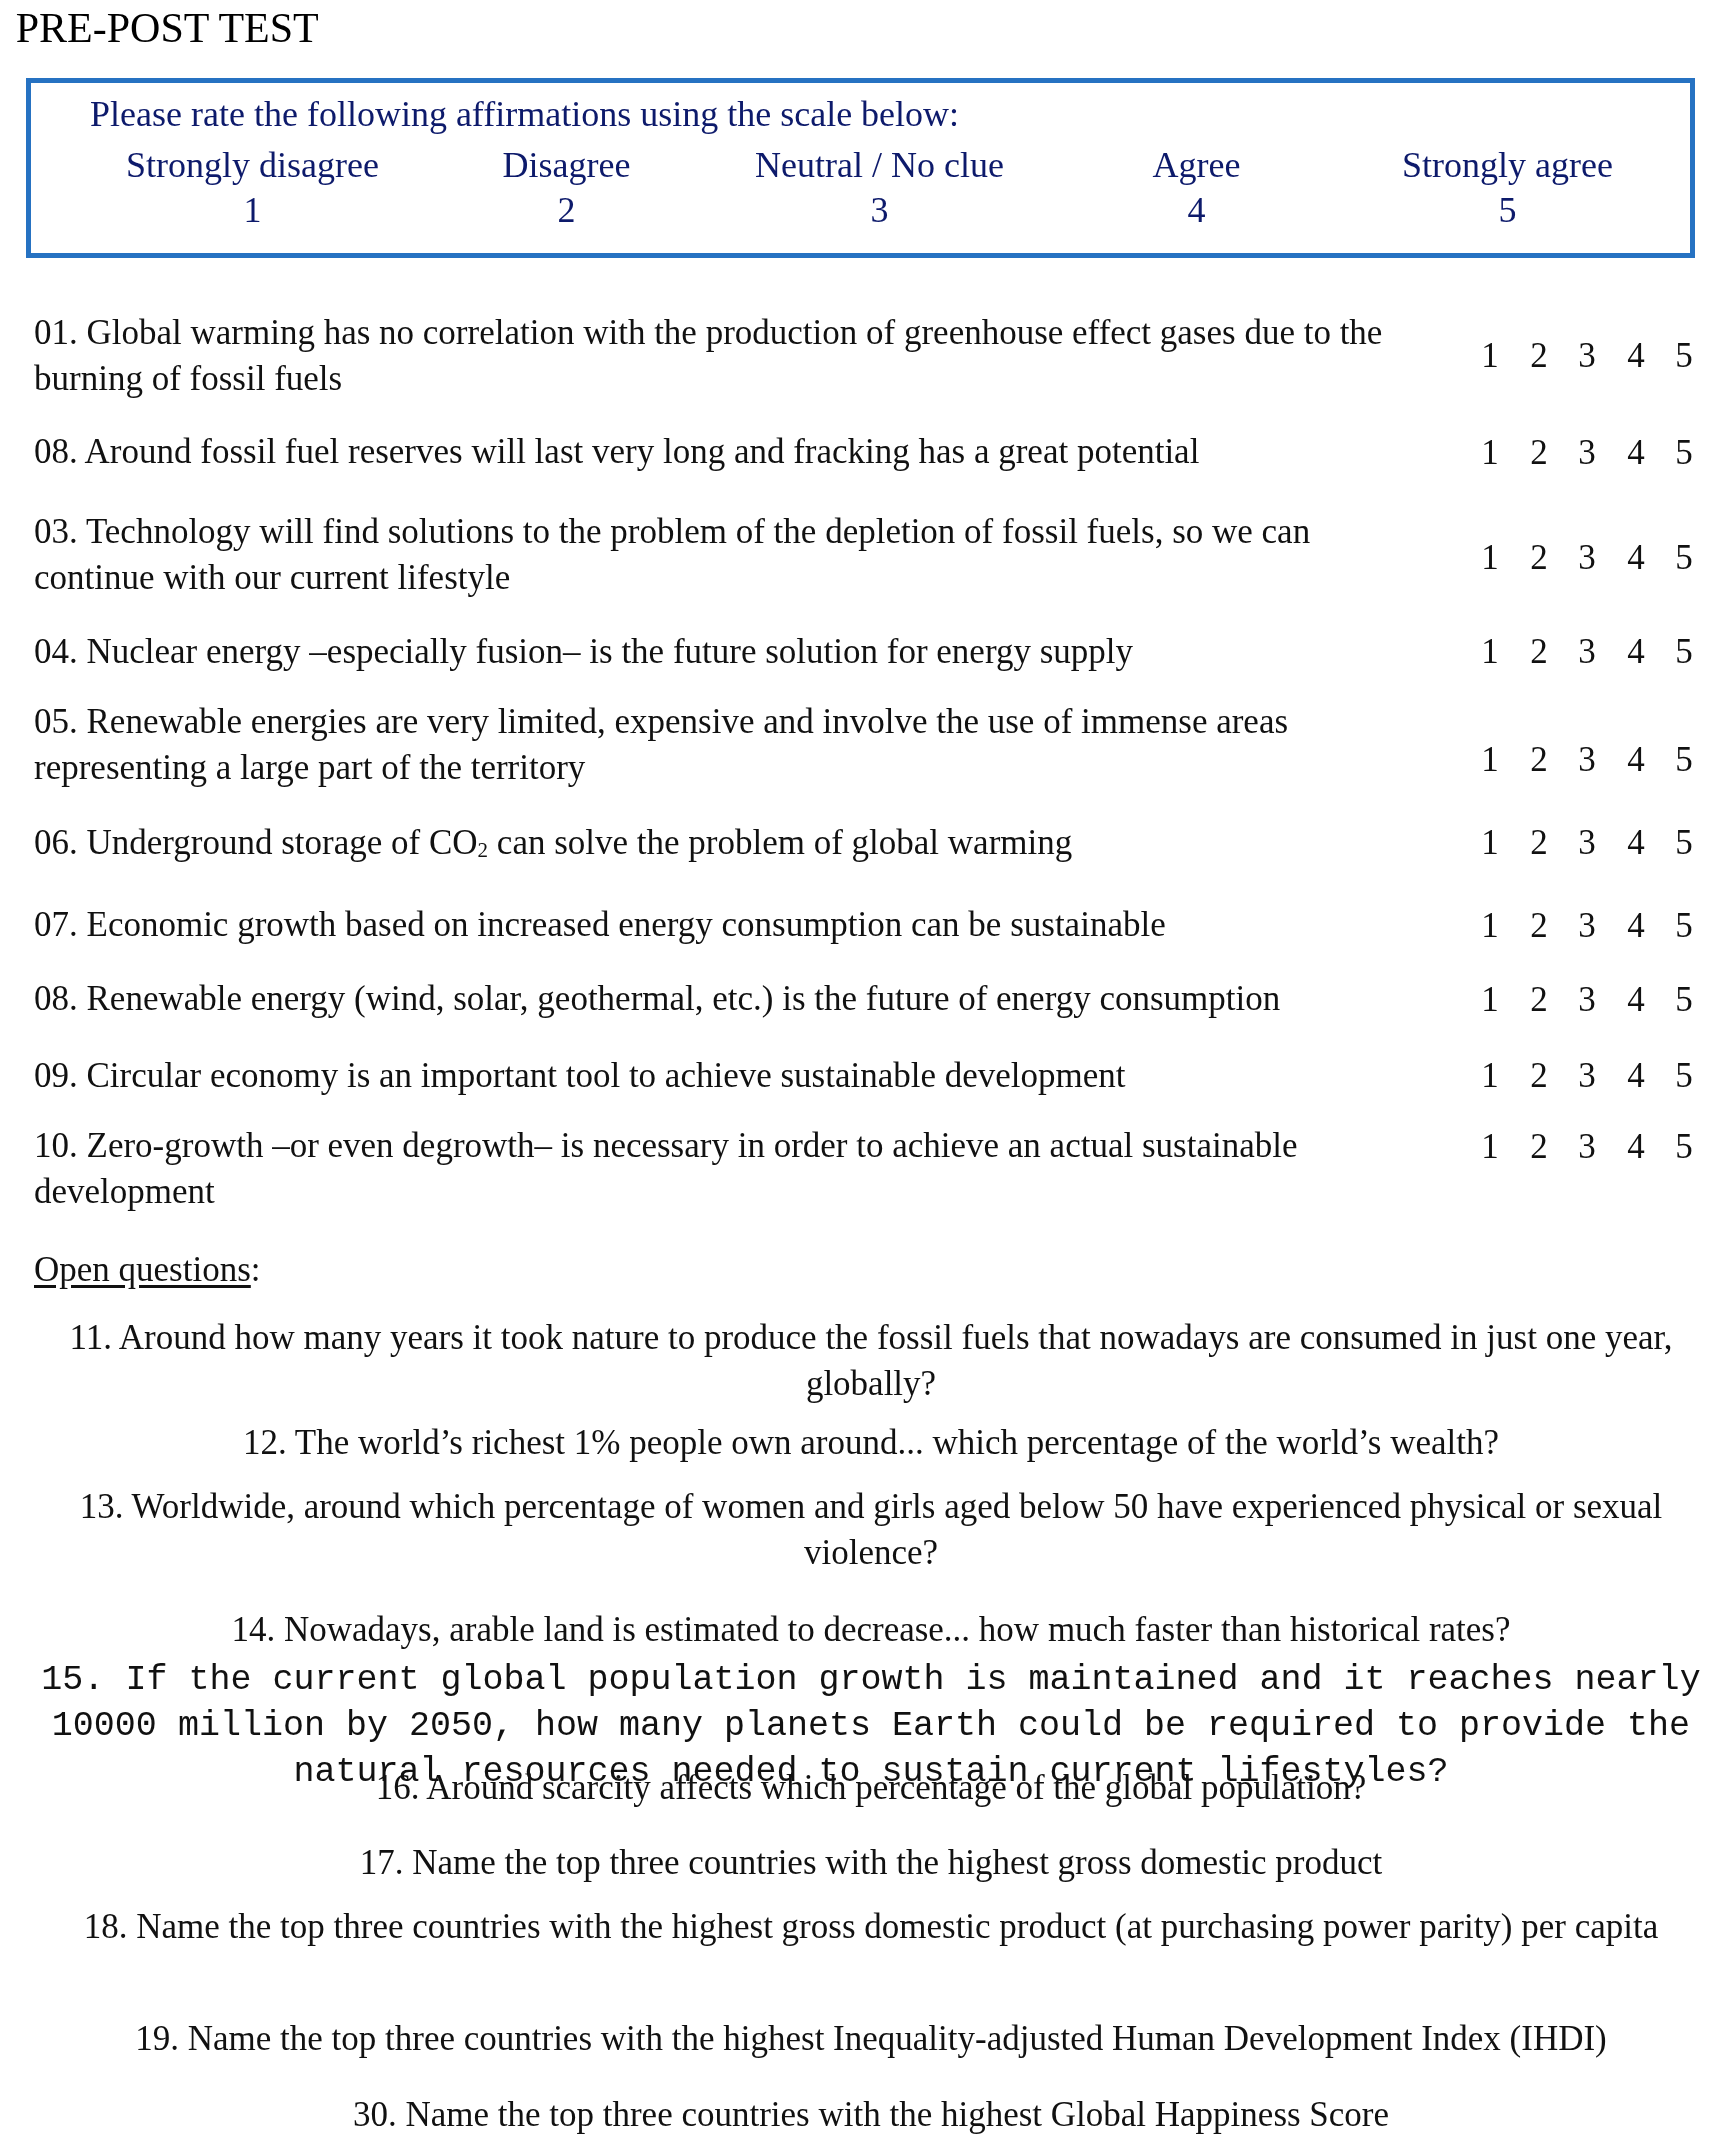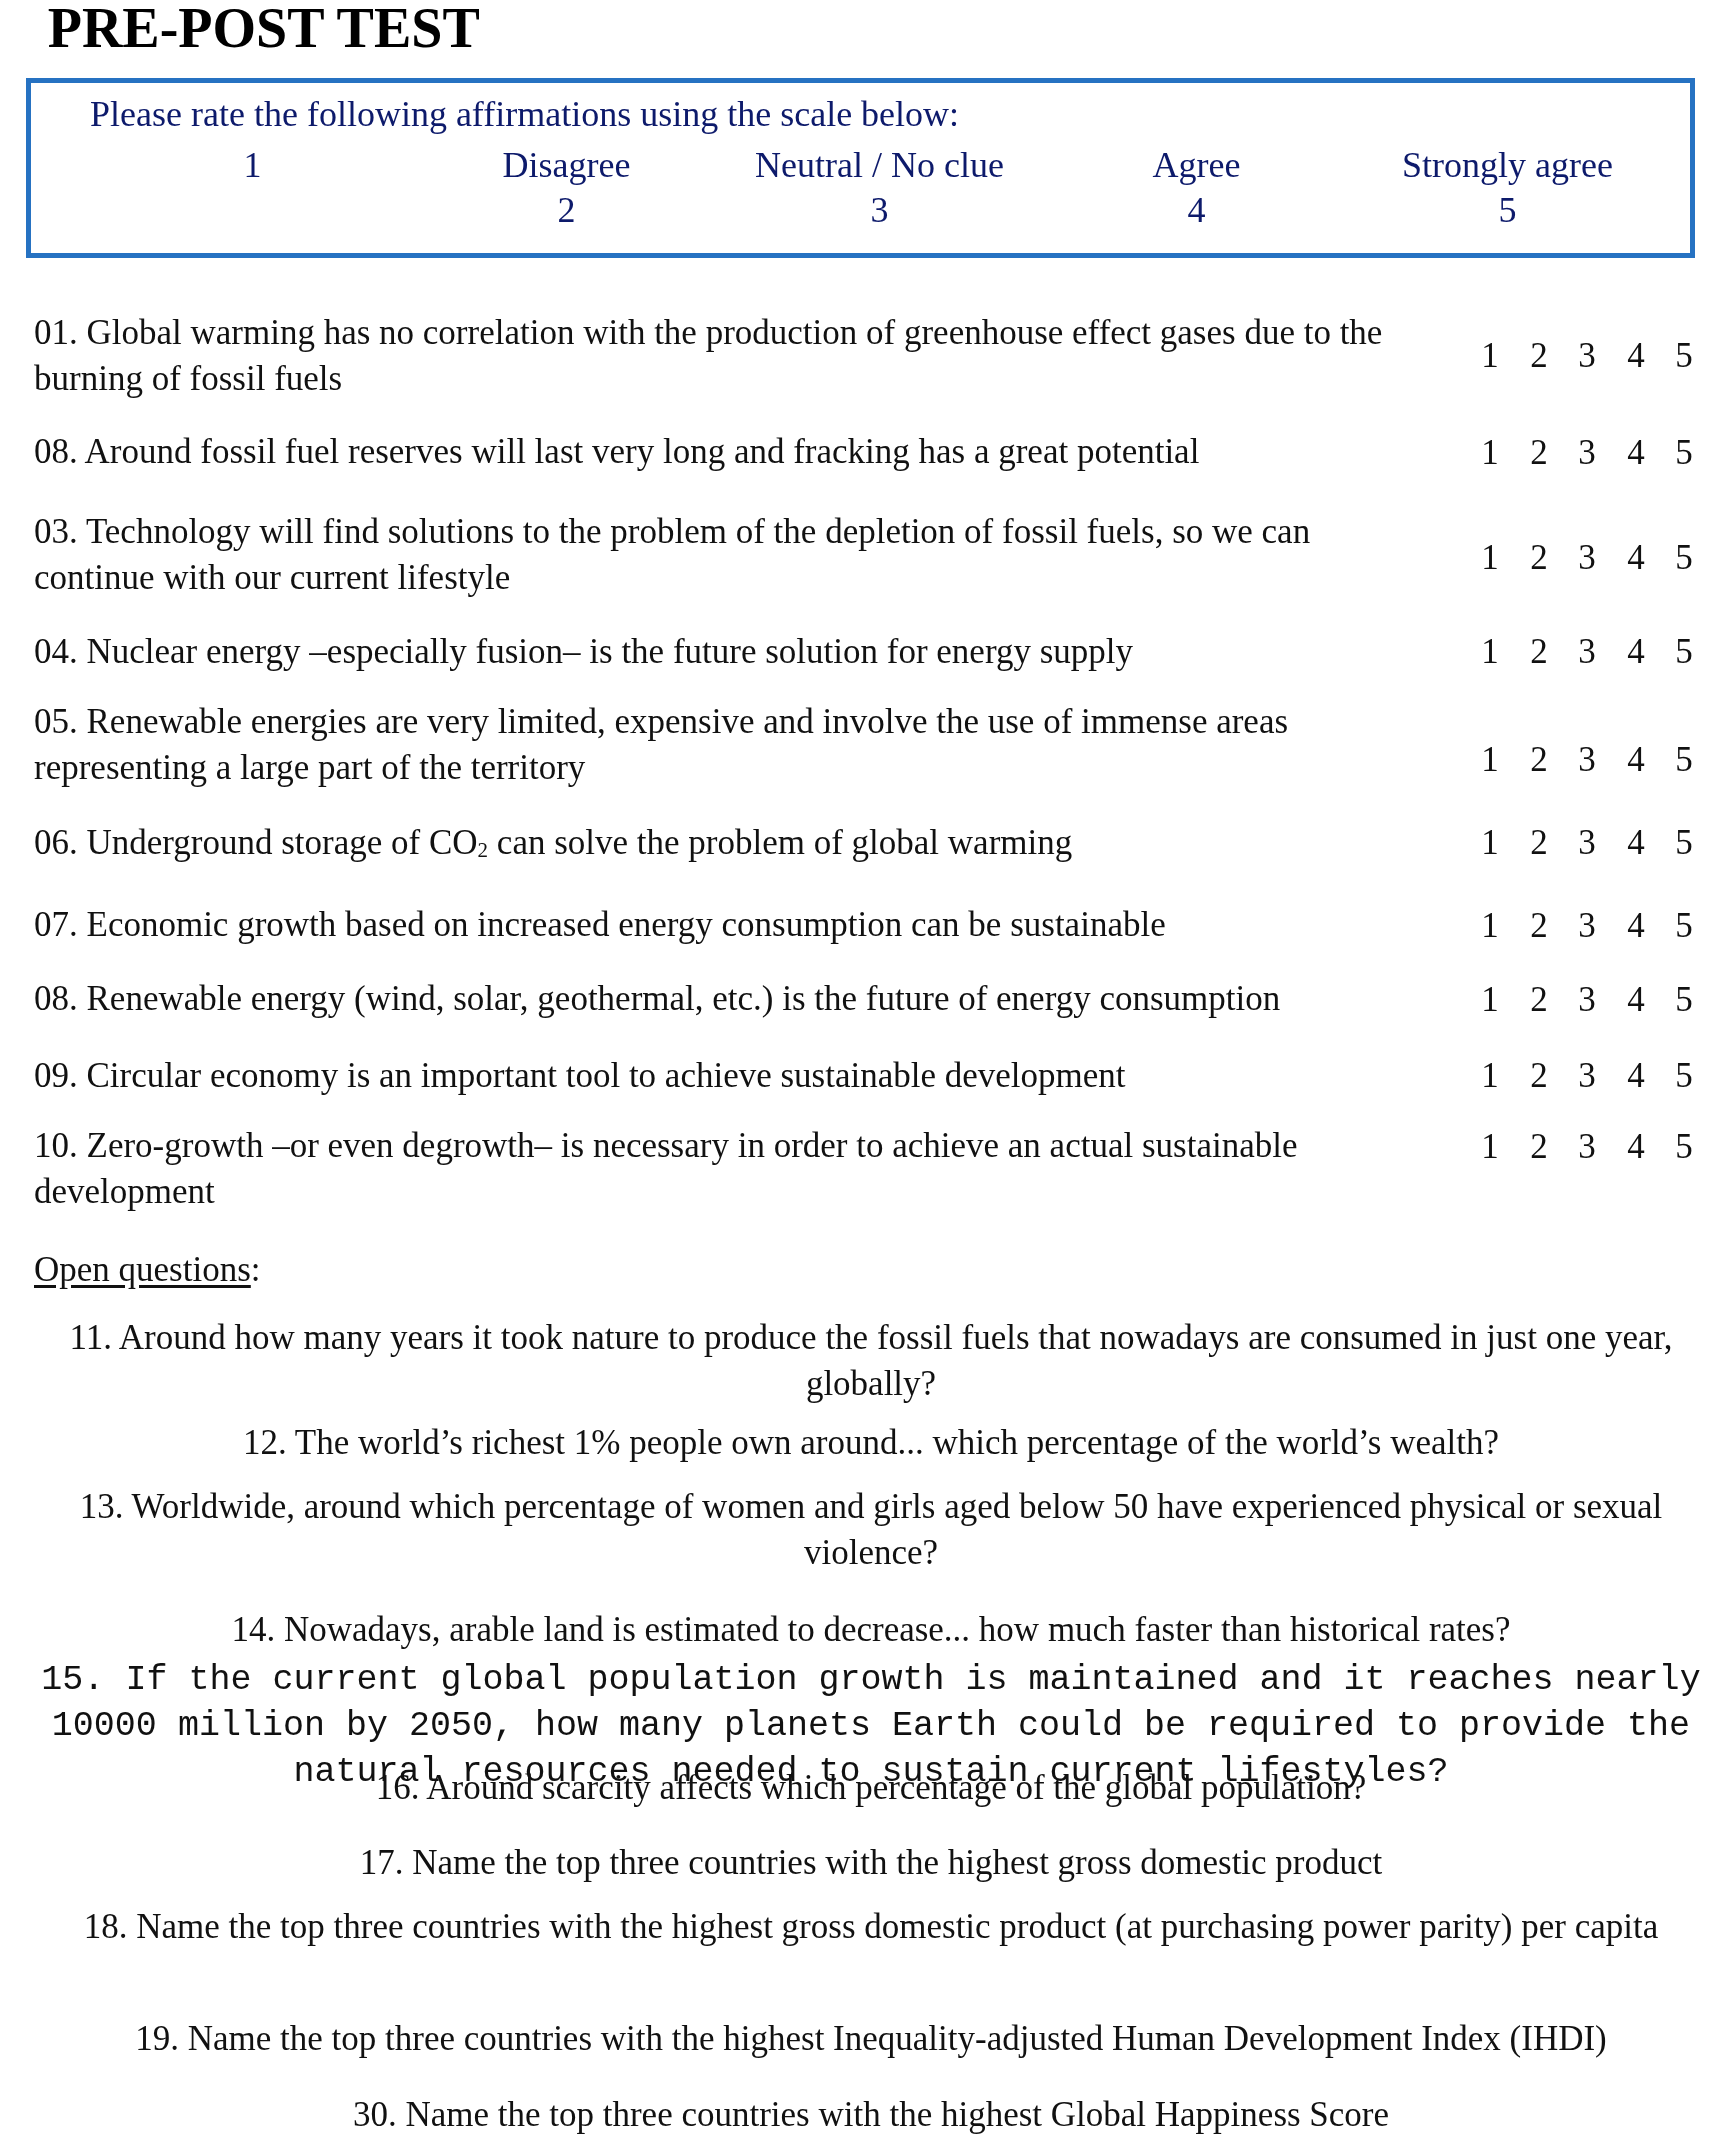--- a/index.html
+++ b/index.html
@@ -3,21 +3,21 @@
 <meta charset="utf-8">
 <style>
   html, body { margin: 0; padding: 0; background: #ffffff; }
   body {
     width: 1728px; height: 2151px; position: relative; overflow: hidden;
     font-family: "Liberation Serif", "DejaVu Serif", serif;
     color: #111111;
   }
   .abs { position: absolute; white-space: nowrap; }
   .title {
-    left: 15.7px; top: 3.8px; font-size: 56px; font-weight: bold; line-height: 48px; color: #000; margin-left: 32px;
+    left: 15.7px; top: 3.8px; font-size: 42px; font-weight: normal; line-height: 48px; color: #000;
   }
   .scale-box {
     position: absolute; left: 26px; top: 78px; width: 1669px; height: 180px;
     box-sizing: border-box; border: 5.2px solid #2672c2; background: #fff;
   }
   .box-text { color: #0d1a6b; font-size: 36px; line-height: 43px; }
   .intro { left: 90px; top: 93px; }
   .scale-col {
     position: absolute; width: 333px; text-align: center; color: #0d1a6b; font-size: 36px; line-height: 45px;
   }
@@ -43,20 +43,21 @@
 </style>
 </head>
 <body>
 
 <div class="abs title">PRE-POST TEST</div>
 
 <div class="scale-box"></div>
 <div class="abs box-text intro">Please rate the following affirmations using the scale below:</div>
 
 <div class="scale-col" style="left:86px; top:143px;">
+  <span class="lbl">Strongly disagree</span>
   <span class="num">1</span>
 </div>
 <div class="scale-col" style="left:400px; top:143px;">
   <span class="lbl">Disagree</span>
   <span class="num">2</span>
 </div>
 <div class="scale-col" style="left:713px; top:143px;">
   <span class="lbl">Neutral / No clue</span>
   <span class="num">3</span>
 </div>

